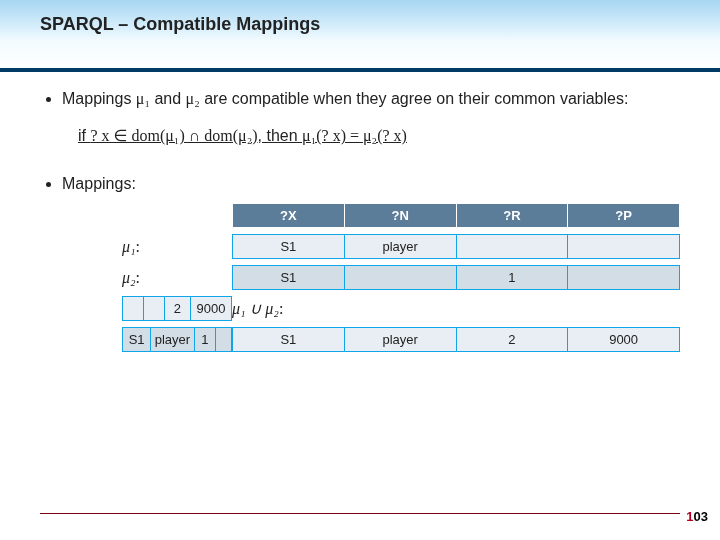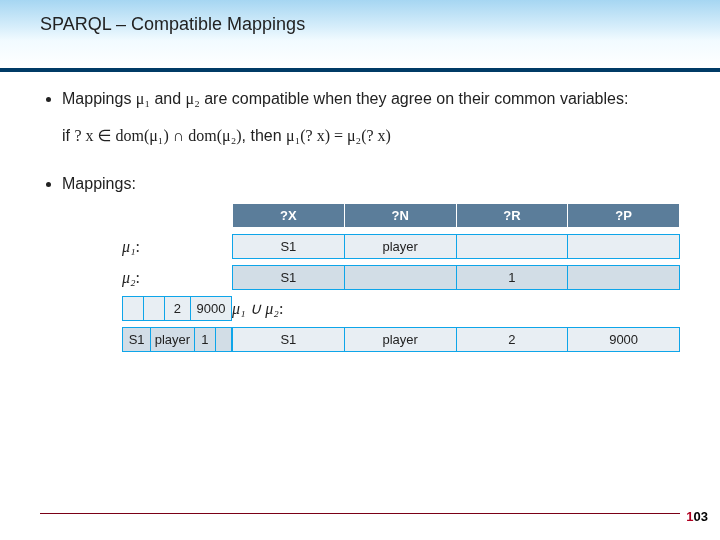--- a/index.html
+++ b/index.html
@@ -17,21 +17,21 @@
     position: relative;
     height: 68px;
     background: linear-gradient(to bottom, #a6d6f2 0%, #d7eefb 40%, #f2fbff 60%, #fff 100%);
     border-bottom: 4px solid #003b66;
   }
   .title {
     position: absolute;
     left: 40px;
     top: 14px;
     font-size: 18px;
-    font-weight: normal;
+    font-weight: bold;
     color: #222;
   }
   .logo {
     position: absolute;
     right: 16px;
     top: 6px;
     width: 160px;
     text-align: center;
   }
   .logo .crest {
@@ -76,21 +76,21 @@
   }
   ul.bul {
     list-style: disc;
     margin: 0;
     padding-left: 22px;
   }
   ul.bul > li {
     margin-bottom: 30px;
   }
   .line1 { margin-bottom: 10px; }
-  .indent { margin-left: 0; margin-top: 18px; }
+  .indent { margin-left: 16px; margin-top: 18px; text-decoration: underline; }
 
   .mapblock {
     display: grid;
     grid-template-columns: 110px auto;
     row-gap: 6px;
     align-items: center;
     margin-left: 60px;
     margin-top: 10px;
   }
   .rowlabel {

